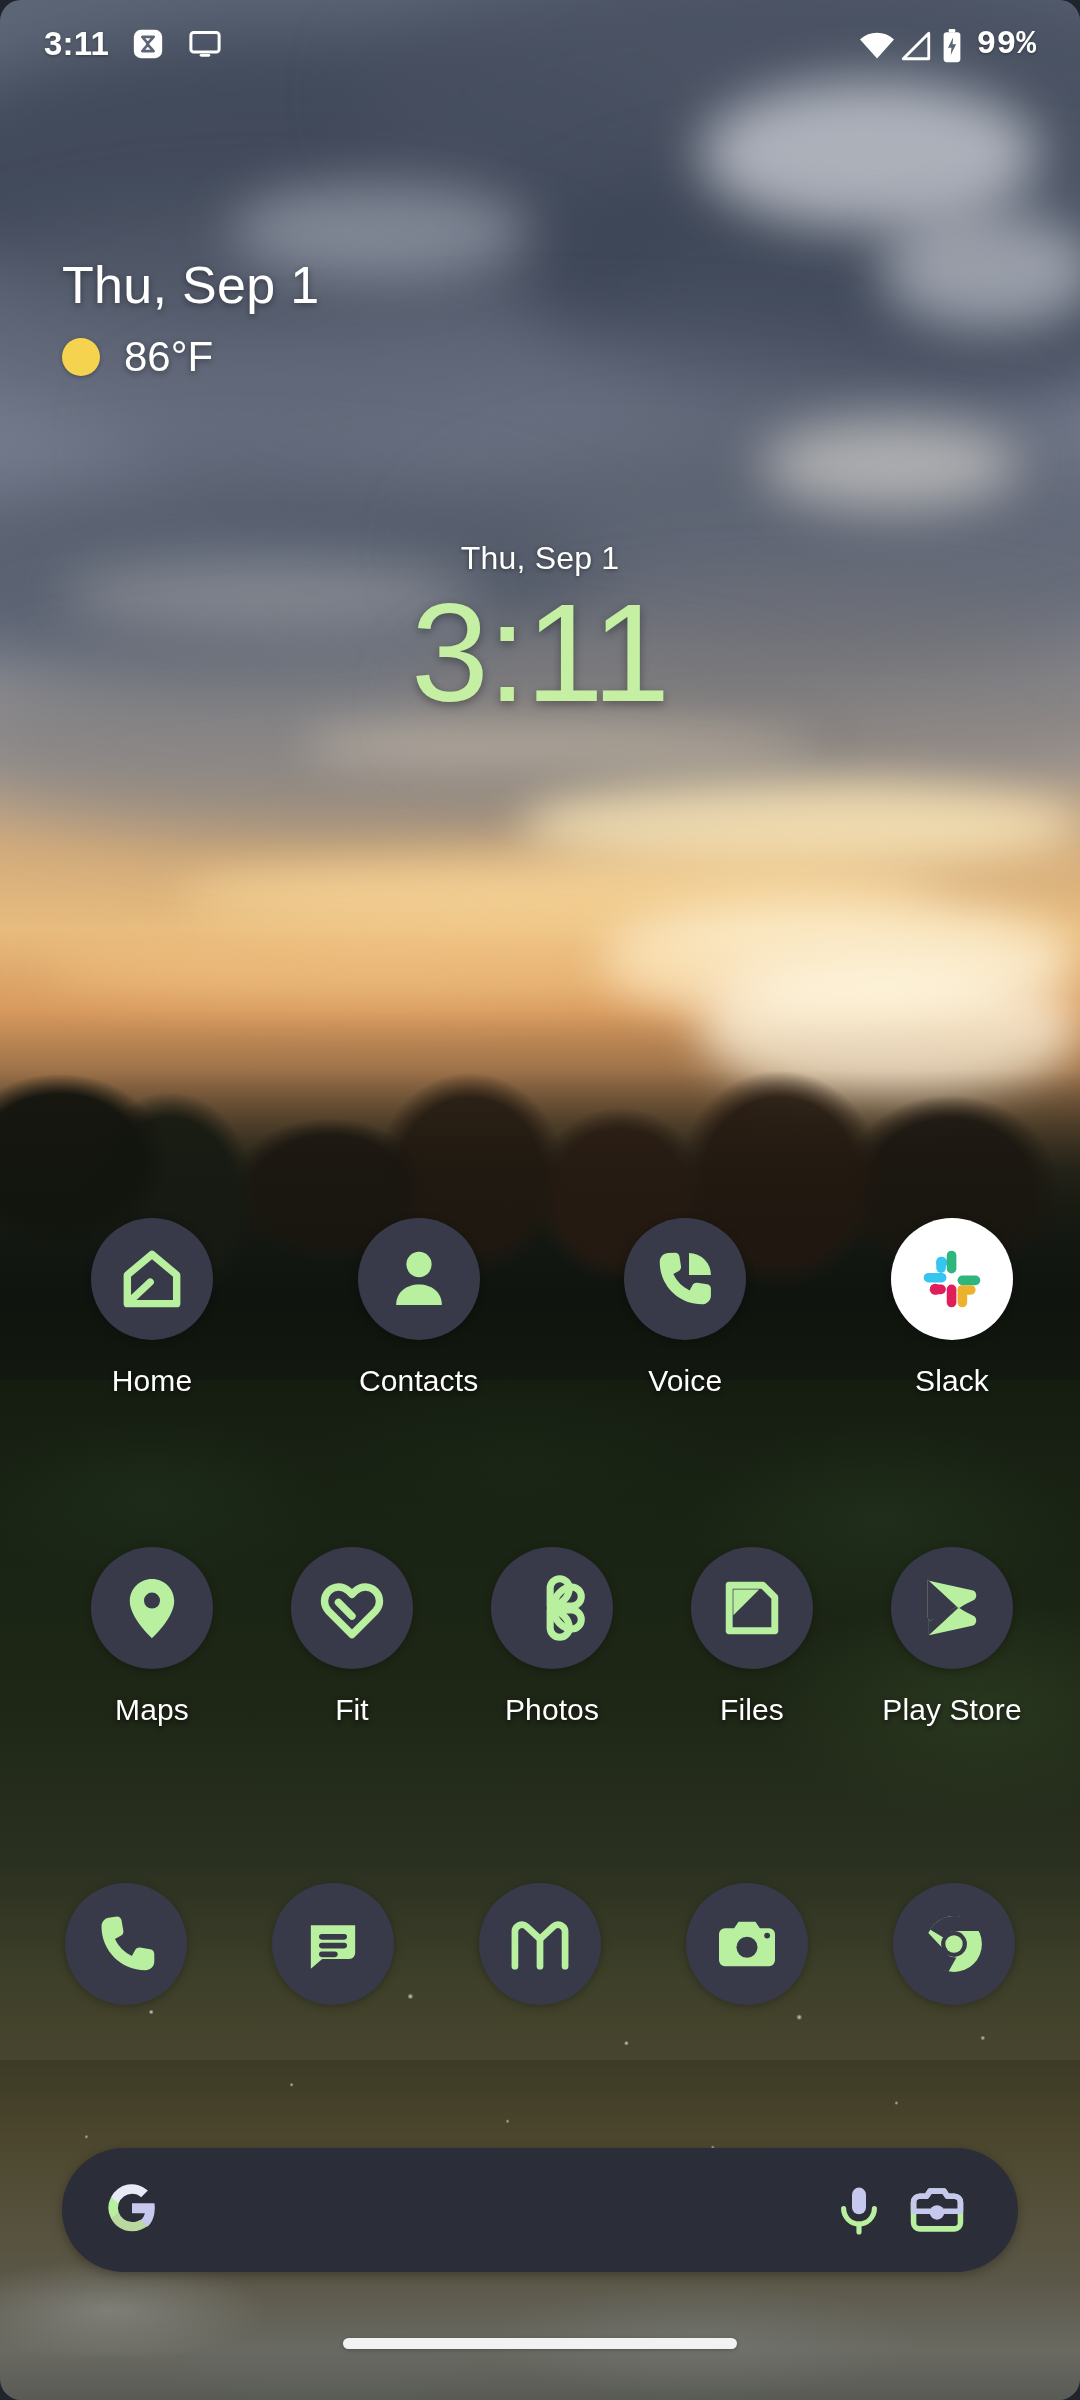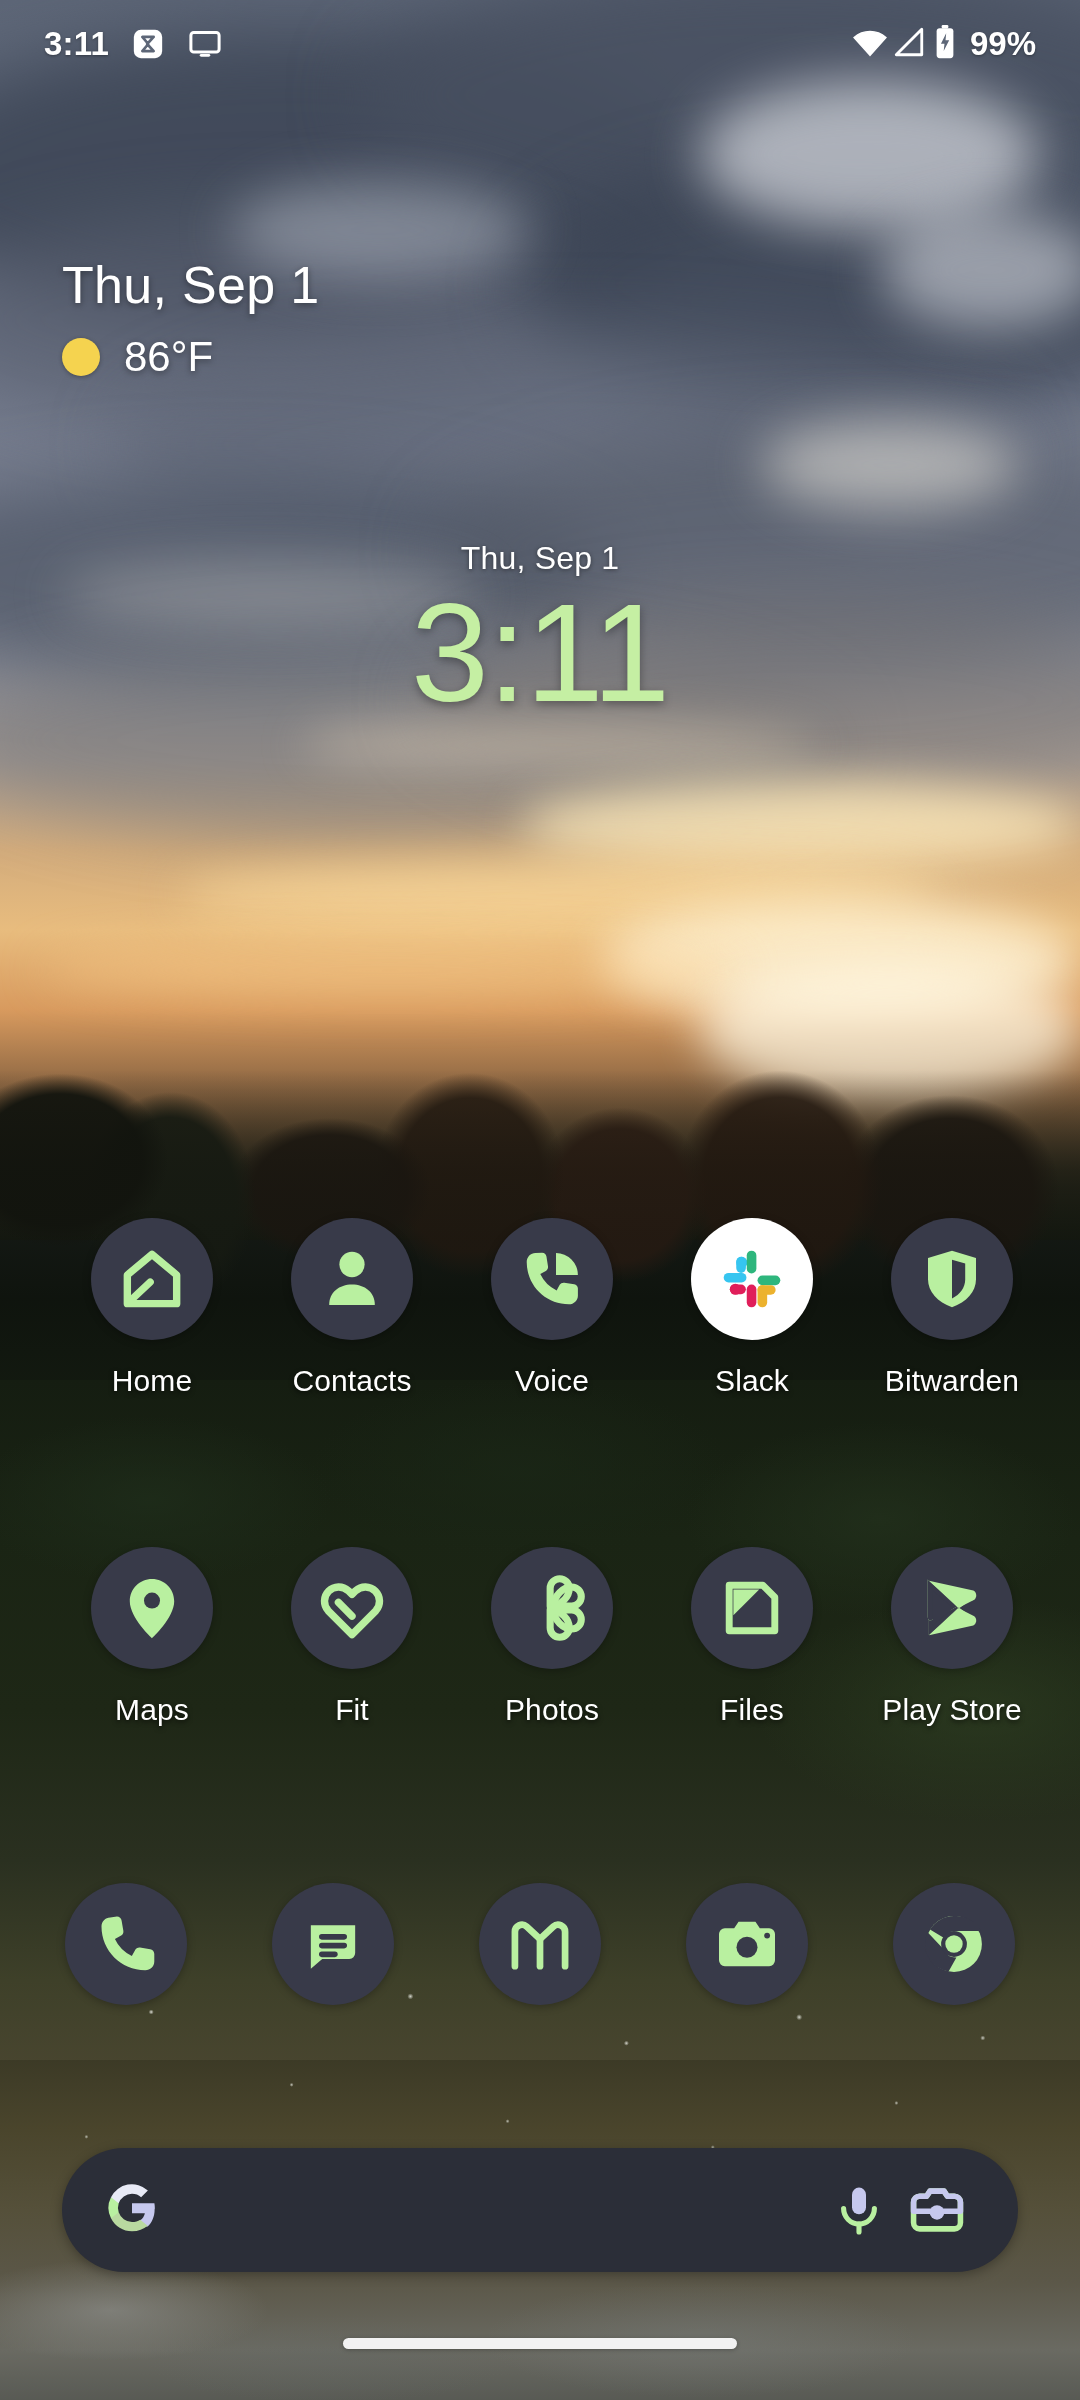--- a/index.html
+++ b/index.html
@@ -4,21 +4,21 @@
 <style>
   * { margin:0; padding:0; box-sizing:border-box; }
   html, body {
     width:1080px; height:2400px;
     overflow:hidden;
     font-family:"Liberation Sans", sans-serif;
     background:#20242c;
   }
 
   
-  #screen { position:relative; width:1080px; height:2400px; overflow:hidden; }
+  #screen { position:relative; width:1080px; height:2400px; overflow:hidden;border-radius:21px; }
 
   #wallpaper { position:absolute; inset:0; }
 
   
   .wp-sky {
     position:absolute; left:0; top:0; width:1080px; height:1240px;
     background:
       linear-gradient(to bottom,
         #5d6677 0px,
         #616a7b 110px,
@@ -110,21 +110,21 @@
       radial-gradient(circle 2.5px at 52% 88%, rgba(244,246,240,.66), transparent);
   }
 
   
   #statusbar {
     position:absolute; left:0; top:0; width:1080px; height:88px;
     display:flex; align-items:center;
     padding:0 44px; z-index:20;
   }
   .sb-left { display:flex; align-items:center; gap:22px; }
-  .sb-right { display:flex; align-items:flex-start; gap:4px; margin-left:auto; }
+  .sb-right { display:flex; align-items:flex-end; gap:4px; margin-left:auto;font-family:Liberation Mono, monospace; }
   .sb-clock {
     color:#fff; font-size:33px; font-weight:600; letter-spacing:.2px;
     text-shadow:0 1px 3px rgba(0,0,0,.35);
   }
   .sb-batt-text {
     color:#fff; font-size:33px; font-weight:600; margin-left:6px;
     text-shadow:0 1px 3px rgba(0,0,0,.35);
   }
   .sb-ico { display:flex; align-items:center; justify-content:center; }
 
@@ -353,29 +353,20 @@
           <circle cx="6.3" cy="15.5" r="1.9" fill="#e01e5a"></circle>
           <rect x="4.4" y="13.9" width="5.5" height="3.3" rx="1.65" fill="#e01e5a"></rect>
 
           <rect x="13.9" y="14.1" width="3.3" height="7.6" rx="1.65" fill="#ecb22e"></rect>
           <rect x="13.9" y="14.1" width="6.2" height="3.3" rx="1.65" fill="#ecb22e"></rect>
         </svg>
       </div>
       <div class="applabel">Slack</div>
     </div>
 
-    <div class="appcell">
-      <div class="appicon">
-        <svg width="72" height="72" viewBox="0 0 24 24">
-          <path d="M12 2.6 20 5v7.1c0 4.2-3.2 7.6-8 9.3-4.8-1.7-8-5.1-8-9.3V5z" fill="#b9f0a0"></path>
-          <path d="M12 5.6v12.9c2.7-1.3 4.4-3.6 4.4-6.3V6.8z" fill="#383a49"></path>
-        </svg>
-      </div>
-      <div class="applabel">Bitwarden</div>
-    </div>
   </div>
 
   <div class="approw" id="row2">
 
     <div class="appcell">
       <div class="appicon">
         <svg width="74" height="74" viewBox="0 0 24 24">
           <path d="M12 2.6c-4 0-7.2 3.2-7.2 7.2 0 5.4 7.2 12 7.2 12s7.2-6.6 7.2-12c0-4-3.2-7.2-7.2-7.2z" fill="#b9f0a0"></path>
           <circle cx="12" cy="9.6" r="2.6" fill="#383a49"></circle>
         </svg>

